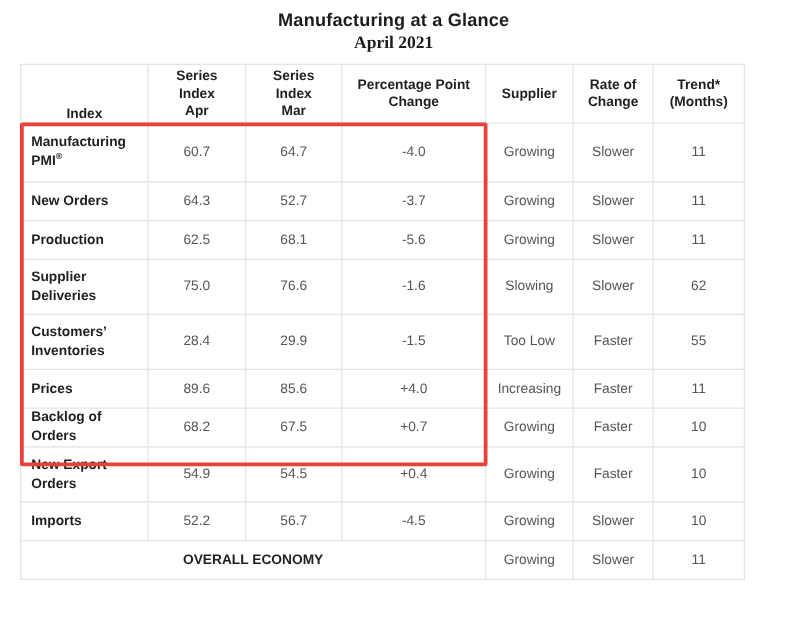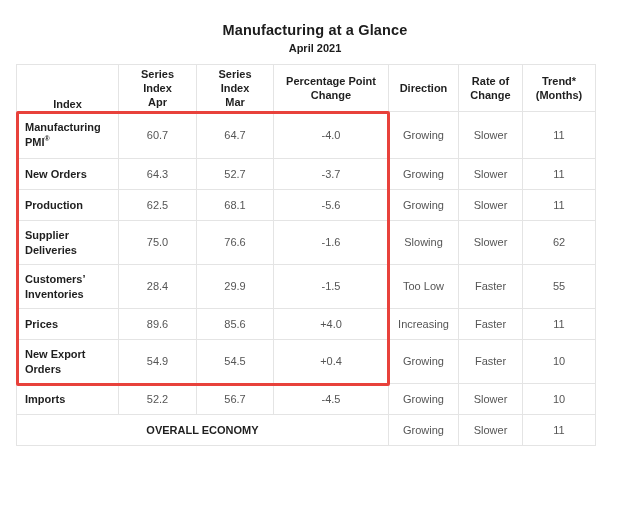--- a/index.html
+++ b/index.html
@@ -17,37 +17,38 @@
 
   .page {
     position: relative;
     width: 630px;
     height: 511px;
     background: #ffffff;
   }
 
   
   .title-block {
-    padding-top: 21px;
+    padding-top: 8px;
     text-align: center;
   }
   .doc-title {
     font-size: 14.5px;
     font-weight: bold;
     color: #1c1c1c;
     letter-spacing: 0.15px;
     line-height: 18px;
     margin: 0;
   }
   .doc-subtitle {
-    font-size: 11px;
+    font-size: 14px;
     font-weight: bold;
     color: #1c1c1c;
     line-height: 16px;
     margin: 1px 0 0 0;
+    font-family: Liberation Serif, serif;
   }
 
   
   .table-wrap {
     position: relative;
     margin: 8px 0 0 16px;
     width: 579px;
   }
 
   table.glance {
@@ -164,21 +165,21 @@
             <span>Apr</span>
           </th>
           <th>
             <span>Series Index</span><br>
             <span>Mar</span>
           </th>
           <th>
             <span>Percentage Point</span><br>
             <span>Change</span>
           </th>
-          <th>Direction</th>
+          <th>Supplier</th>
           <th>
             <span>Rate of</span><br>
             <span>Change</span>
           </th>
           <th>
             <span>Trend*</span><br>
             <span>(Months)</span>
           </th>
         </tr>
       </thead>
@@ -230,20 +231,29 @@
           </tr>
           <tr>
             <td class="idx">Prices</td>
             <td>89.6</td>
             <td>85.6</td>
             <td>+4.0</td>
             <td>Increasing</td>
             <td>Faster</td>
             <td>11</td>
           </tr>
+          <tr>
+            <td class="idx">Backlog of Orders</td>
+            <td>68.2</td>
+            <td>67.5</td>
+            <td>+0.7</td>
+            <td>Growing</td>
+            <td>Faster</td>
+            <td>10</td>
+          </tr>
           <tr class="two-line">
             <td class="idx">New Export Orders</td>
             <td>54.9</td>
             <td>54.5</td>
             <td>+0.4</td>
             <td>Growing</td>
             <td>Faster</td>
             <td>10</td>
           </tr>
           <tr>

